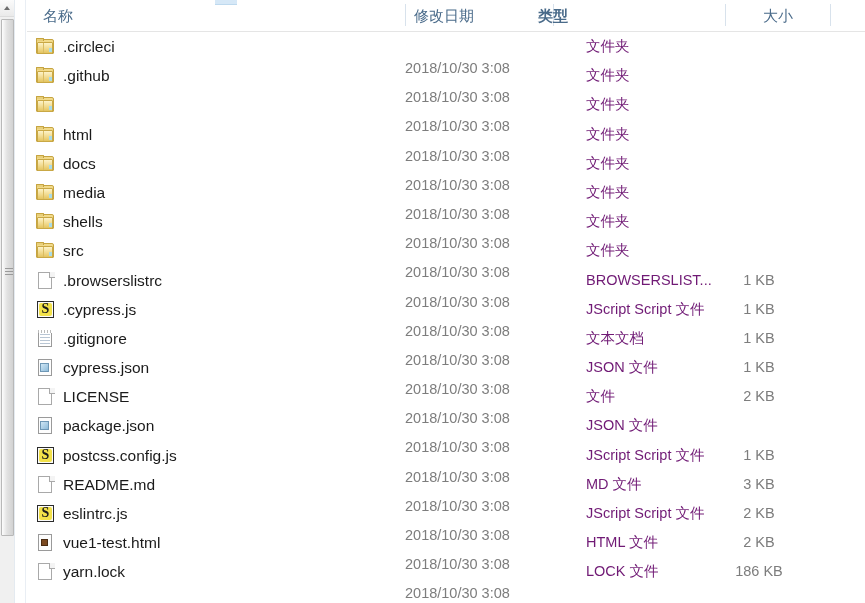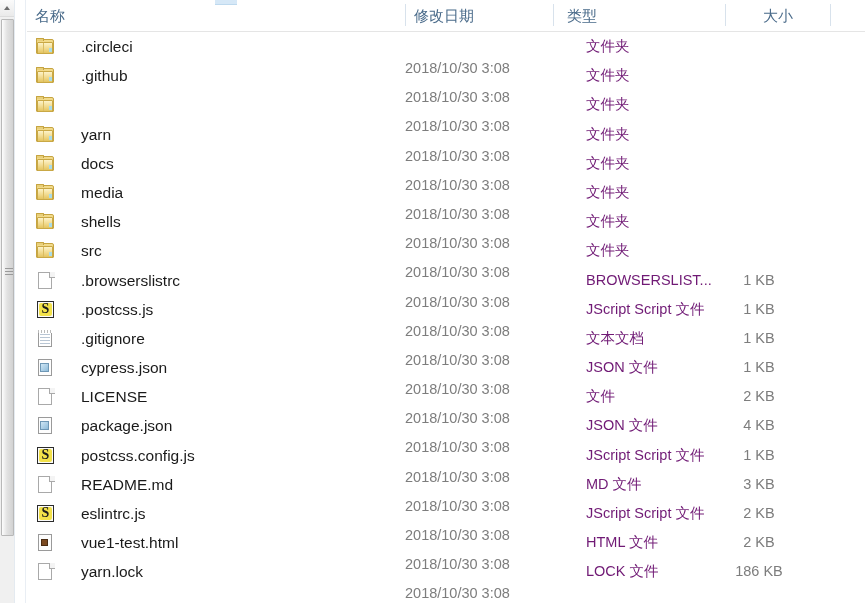--- a/index.html
+++ b/index.html
@@ -115,21 +115,20 @@
   }
   .cell-name {
     position: absolute;
     left: 0; top: 0;
     height: 29.2px;
     line-height: 29.2px;
     font-size: 15.5px;
     color: #1a1a1a;
     white-space: nowrap;
     padding-left: 36px;
-    margin-left: 18px;
   }
   .cell-date {
     position: absolute;
     left: 378px; top: 0;
     height: 29.2px;
     line-height: 29.2px;
     font-size: 14.5px;
     color: #7d7d7d;
     white-space: nowrap;
     margin-top: 22px;
@@ -306,31 +305,31 @@
     <div class="scroll-thumb">
       <div class="scroll-grip"></div>
     </div>
   </div>
 
   <div class="gutter"></div>
 
   <div class="header">
     <div class="sort-nub"></div>
 
-    <div class="hcell" style="left:0px;width:378px;">
+    <div class="hcell" style="left:8px;width:378px;">
       <span>名称</span>
     </div>
     <div class="hdiv" style="left:378px;"></div>
 
     <div class="hcell" style="left:379px;width:151px;">
       <span>修改日期</span>
     </div>
     <div class="hdiv" style="left:526px;"></div>
 
-    <div class="hcell" style="left:532px;width:171px;">
+    <div class="hcell" style="left:503px;width:171px;font-weight:bold;">
       <span>类型</span>
     </div>
     <div class="hdiv" style="left:698px;"></div>
 
     <div class="hcell" style="left:728px;width:105px;">
       <span>大小</span>
     </div>
     <div class="hdiv" style="left:803px;"></div>
   </div>
 
@@ -374,21 +373,21 @@
         <div class="cell-size"></div>
       </div>
       <div class="row">
         <span class="icon ic-folder">
           <span class="fback"></span>
           <span class="ftab"></span>
           <span class="ffront"></span>
           <span class="fslit"></span>
           <span class="fdot"></span>
         </span>
-        <div class="cell-name">yarn</div>
+        <div class="cell-name">html</div>
         <div class="cell-date">2018/10/30 3:08</div>
         <div class="cell-type">文件夹</div>
         <div class="cell-size"></div>
       </div>
       <div class="row">
         <span class="icon ic-folder">
           <span class="fback"></span>
           <span class="ftab"></span>
           <span class="ffront"></span>
           <span class="fslit"></span>
@@ -447,21 +446,21 @@
         <div class="cell-date">2018/10/30 3:08</div>
         <div class="cell-type">BROWSERSLIST...</div>
         <div class="cell-size">1 KB</div>
       </div>
       <div class="row">
         <span class="icon ic-js">
           <span class="box"></span>
           <span class="scroll"></span>
           <span class="ess">S</span>
         </span>
-        <div class="cell-name">.postcss.js</div>
+        <div class="cell-name">.cypress.js</div>
         <div class="cell-date">2018/10/30 3:08</div>
         <div class="cell-type">JScript Script 文件</div>
         <div class="cell-size">1 KB</div>
       </div>
       <div class="row">
         <span class="icon ic-text">
           <span class="pg"></span>
           <span class="crimp"></span>
           <span class="lines"></span>
         </span>
@@ -491,21 +490,20 @@
         <div class="cell-size">2 KB</div>
       </div>
       <div class="row">
         <span class="icon ic-json">
           <span class="pg"></span>
           <span class="sq"></span>
         </span>
         <div class="cell-name">package.json</div>
         <div class="cell-date">2018/10/30 3:08</div>
         <div class="cell-type">JSON 文件</div>
-        <div class="cell-size">4 KB</div>
       </div>
       <div class="row">
         <span class="icon ic-js">
           <span class="box"></span>
           <span class="scroll"></span>
           <span class="ess">S</span>
         </span>
         <div class="cell-name">postcss.config.js</div>
         <div class="cell-date">2018/10/30 3:08</div>
         <div class="cell-type">JScript Script 文件</div>

